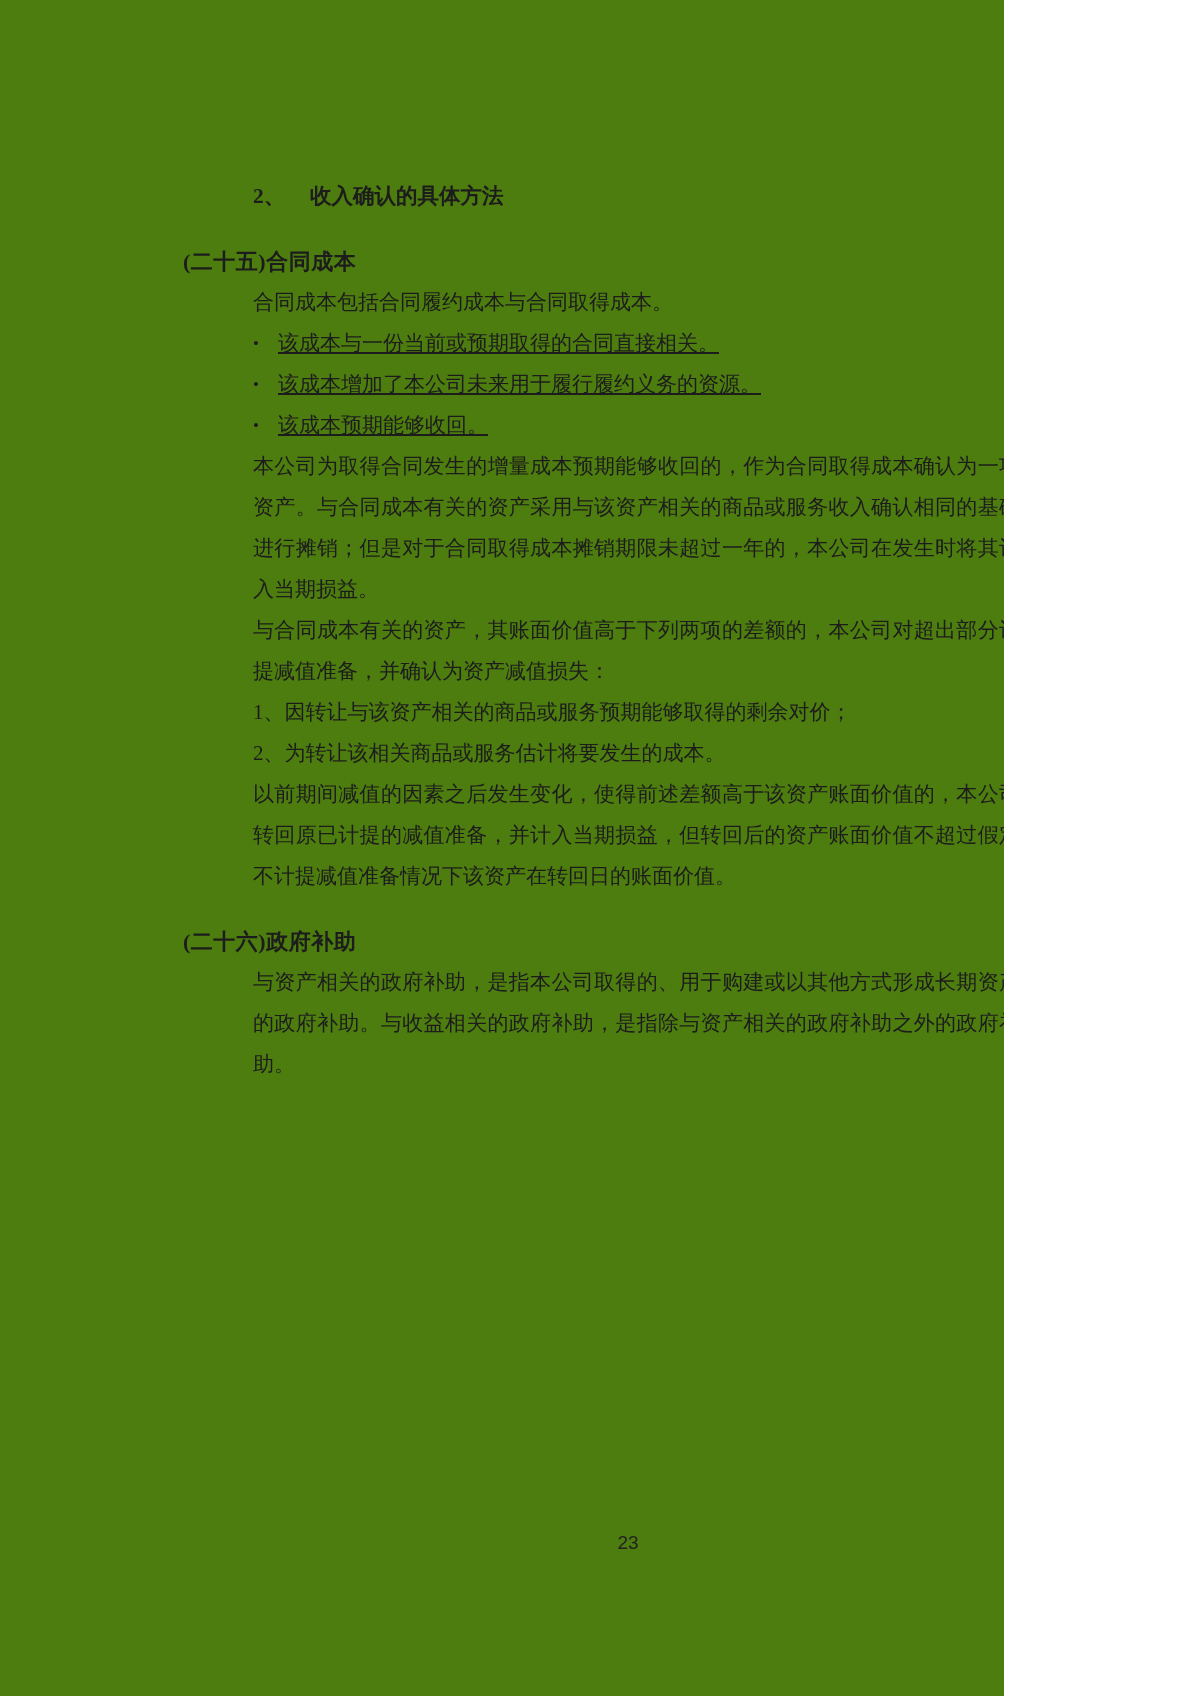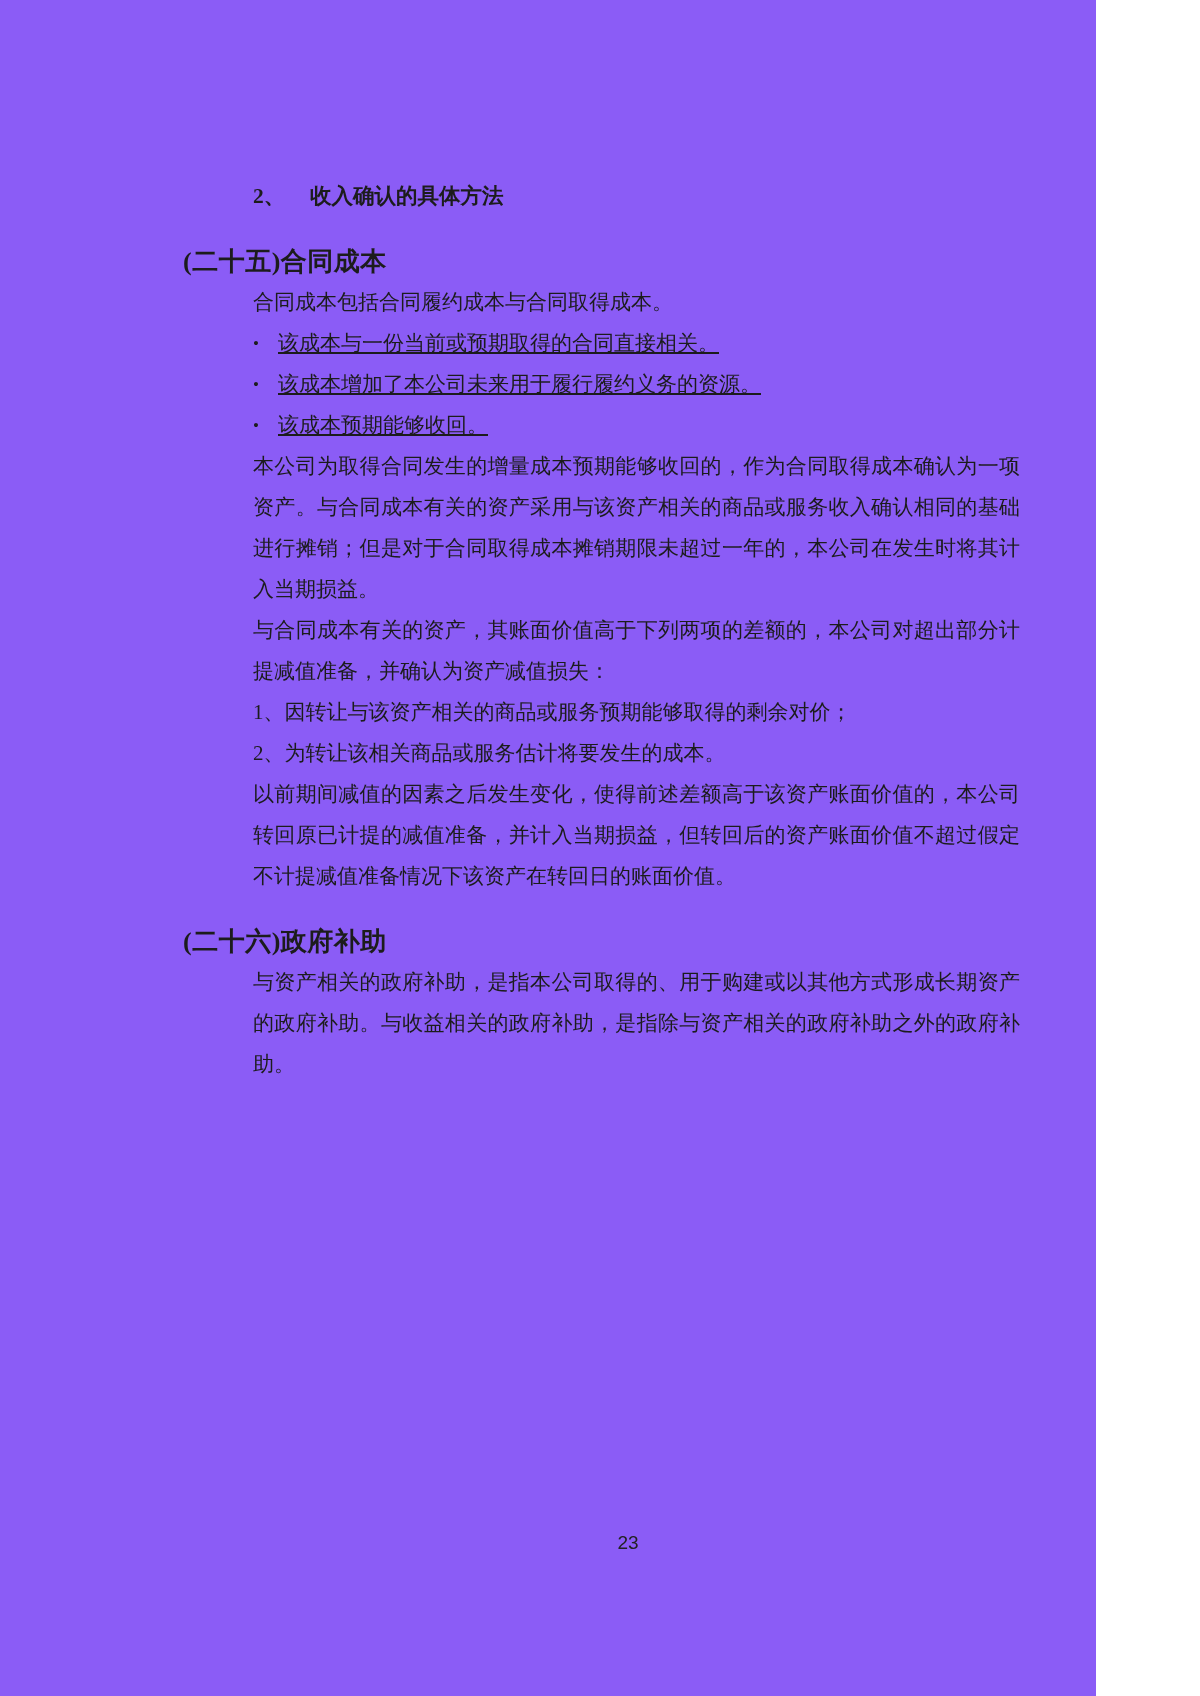--- a/index.html
+++ b/index.html
@@ -2,38 +2,38 @@
 <html lang="zh"><head>
 <meta charset="utf-8">
 <style>
   html, body {
     margin: 0;
     padding: 0;
     background: #ffffff;
   }
   .page {
     position: relative;
-    width: 1096px;
+    width: 1004px;
     height: 1696px;
-    background: #8b5cf6;
+    background: #4d7c0f;
     font-family: "Liberation Serif", "DejaVu Serif", serif;
     color: #1c1c1c;
     overflow: hidden;
   }
   .content {
     position: absolute;
     left: 183px;
     top: 176px;
     width: 837px;
     font-size: 21px;
     line-height: 41px;
   }
   .section-heading {
     font-weight: 700;
-    font-size: 26px;
+    font-size: 22px;
     margin: 24px 0 0 0;
     letter-spacing: 0.5px;
   }
   .sub-heading {
     font-weight: 700;
     font-size: 21.5px;
     margin: 0 0 0 70px;
   }
   .hnum {
     display: inline-block;

